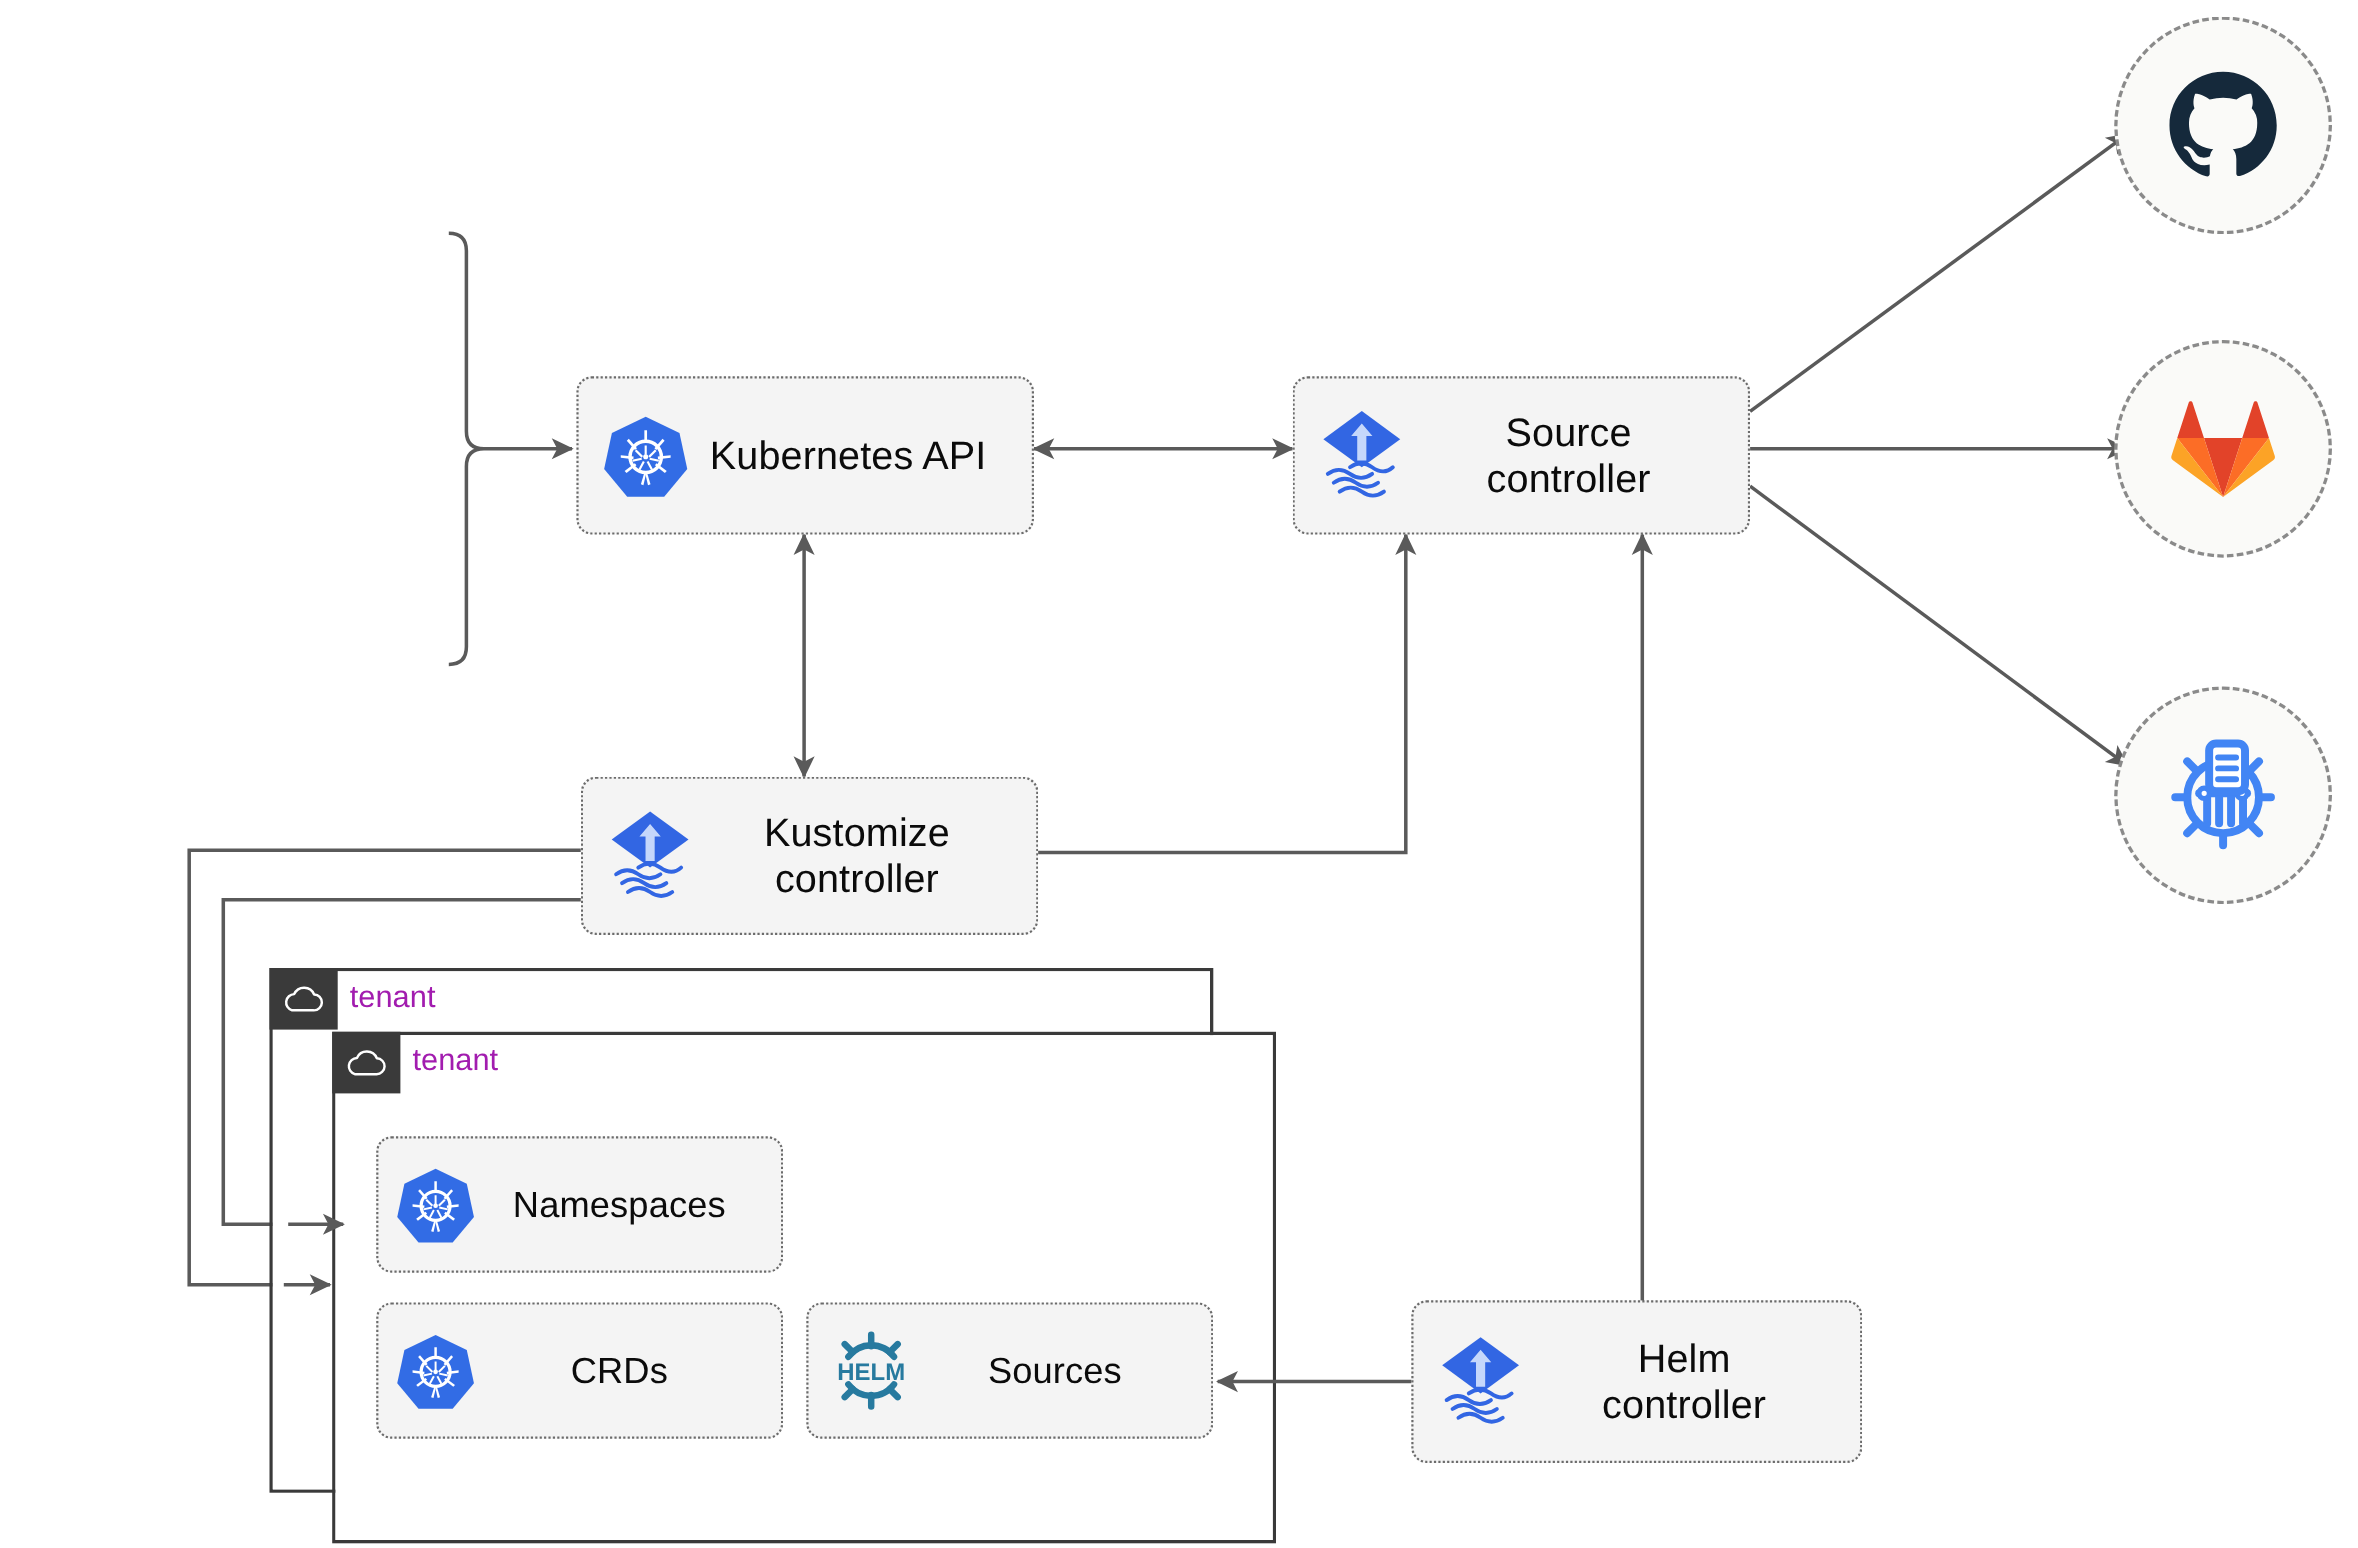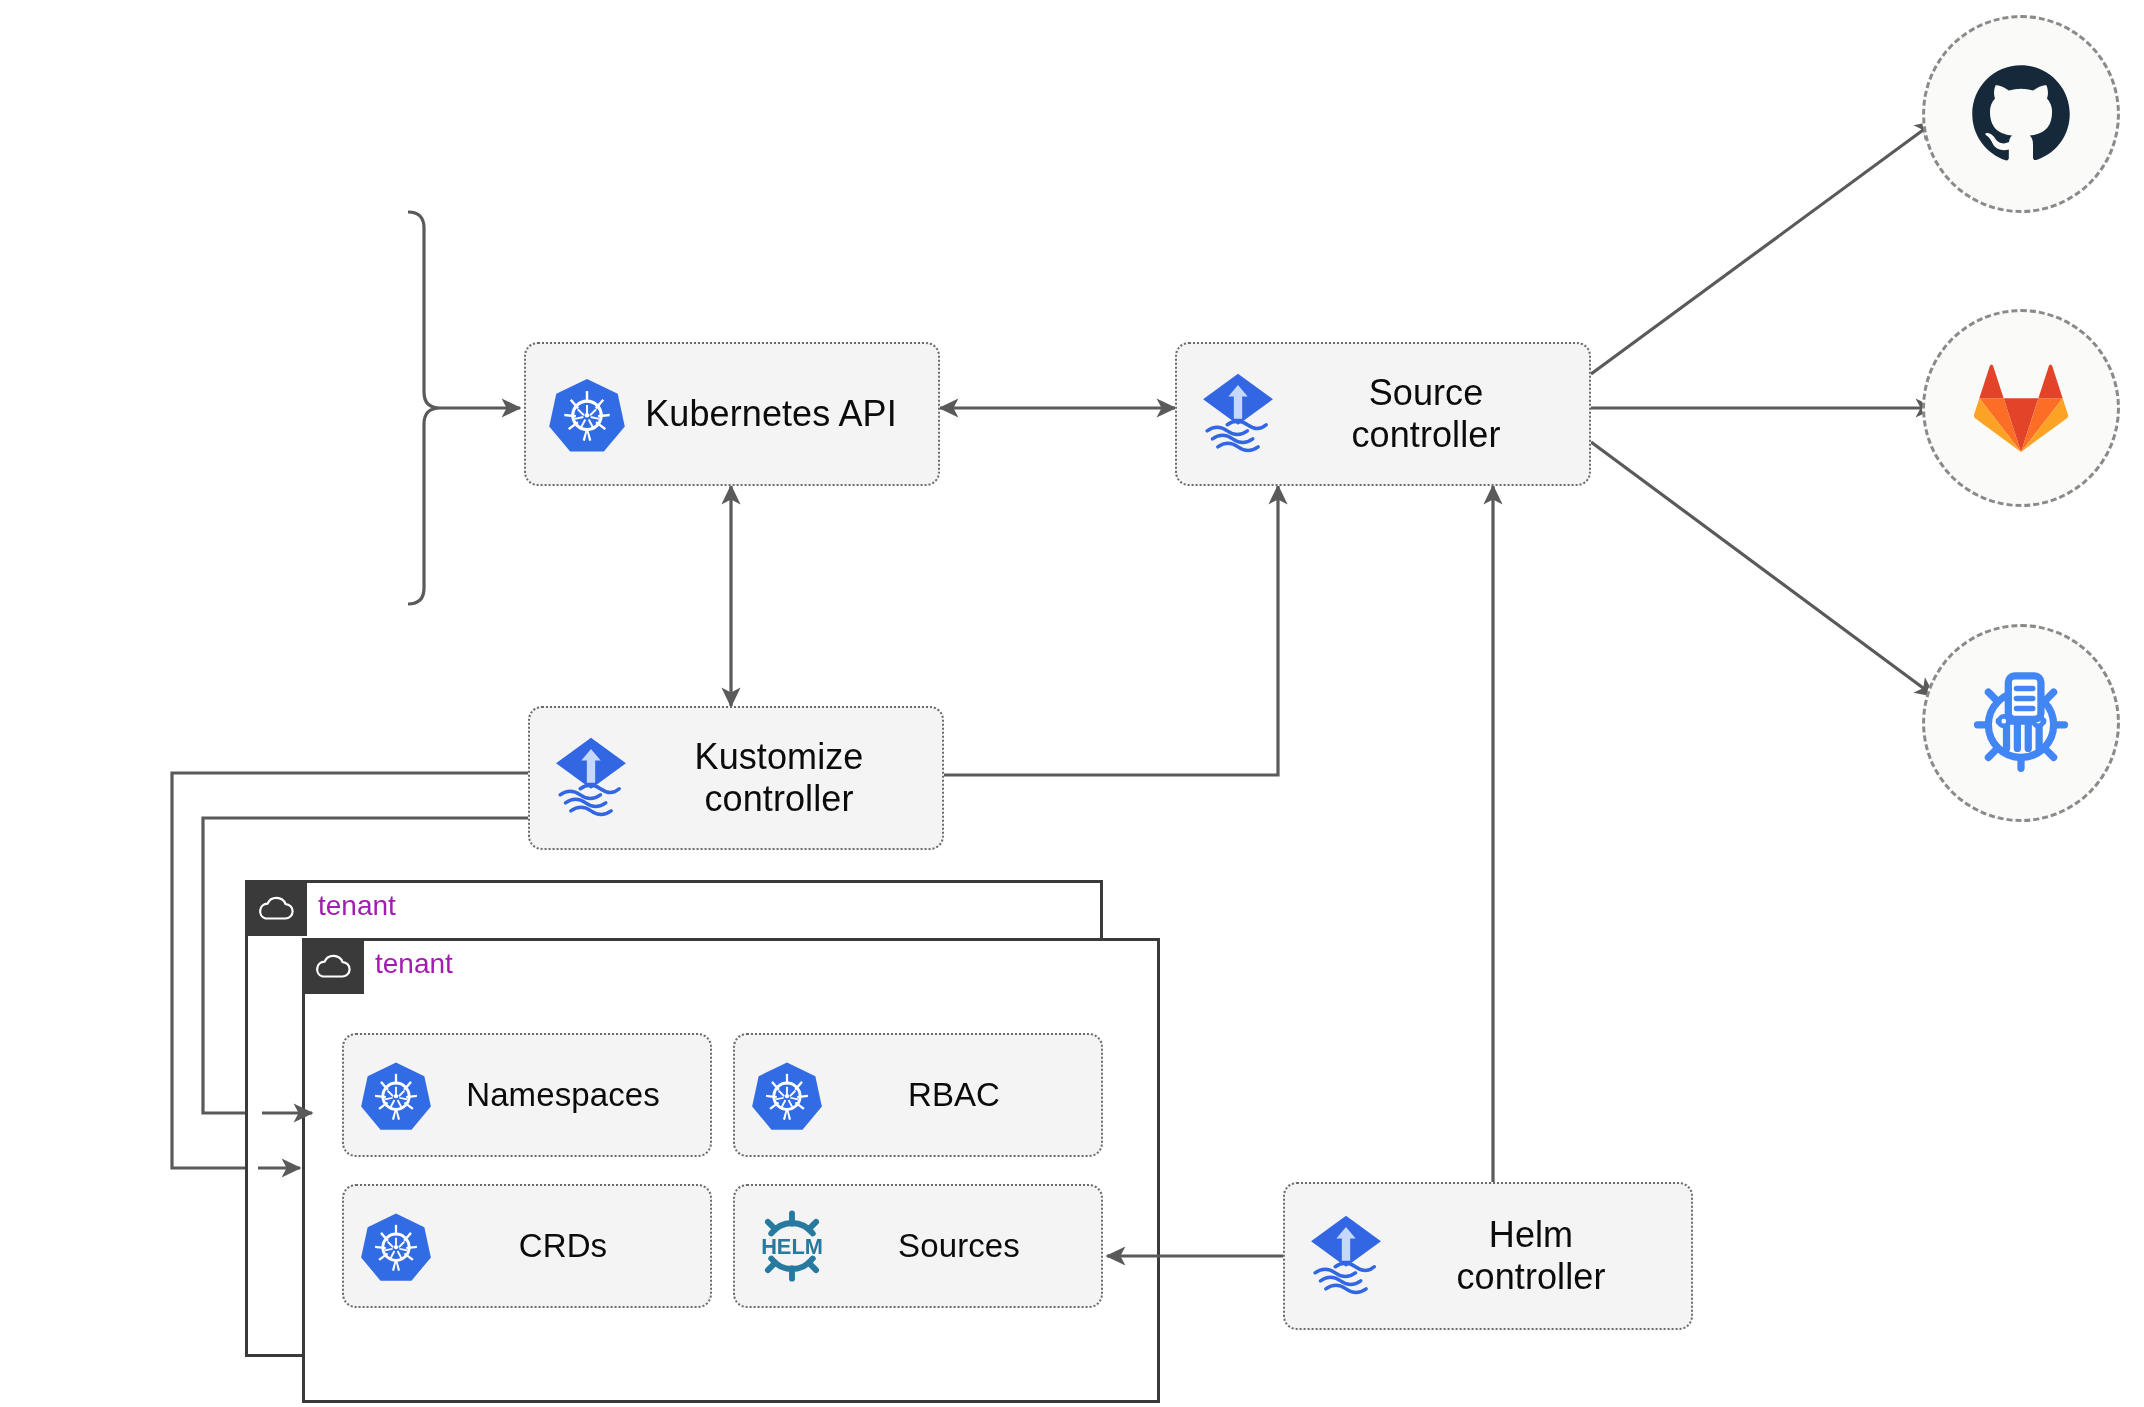--- a/index.html
+++ b/index.html
@@ -286,28 +286,20 @@
 
   <div class="node" style="left:342px; top:1033px; width:370px; height:124px; padding:0 16px;justify-content:space-between;">
     <span class="ico" style="width:72px;height:72px;">
       <svg width="72" height="72">
           <use href="#sym-k8s"></use>
         </svg>
     </span>
     <span class="lbl" style="font-size:33px;">Namespaces</span>
   </div>
 
-  <div class="node" style="left:733px; top:1033px; width:370px; height:124px; padding:0 16px;">
-    <span class="ico" style="width:72px;height:72px;">
-      <svg width="72" height="72">
-          <use href="#sym-k8s"></use>
-        </svg>
-    </span>
-    <span class="lbl" style="font-size:33px;">RBAC</span>
-  </div>
 
   <div class="node" style="left:342px; top:1184px; width:370px; height:124px; padding:0 16px;">
     <span class="ico" style="width:72px;height:72px;">
       <svg width="72" height="72">
           <use href="#sym-k8s"></use>
         </svg>
     </span>
     <span class="lbl" style="font-size:33px;">CRDs</span>
   </div>
 

